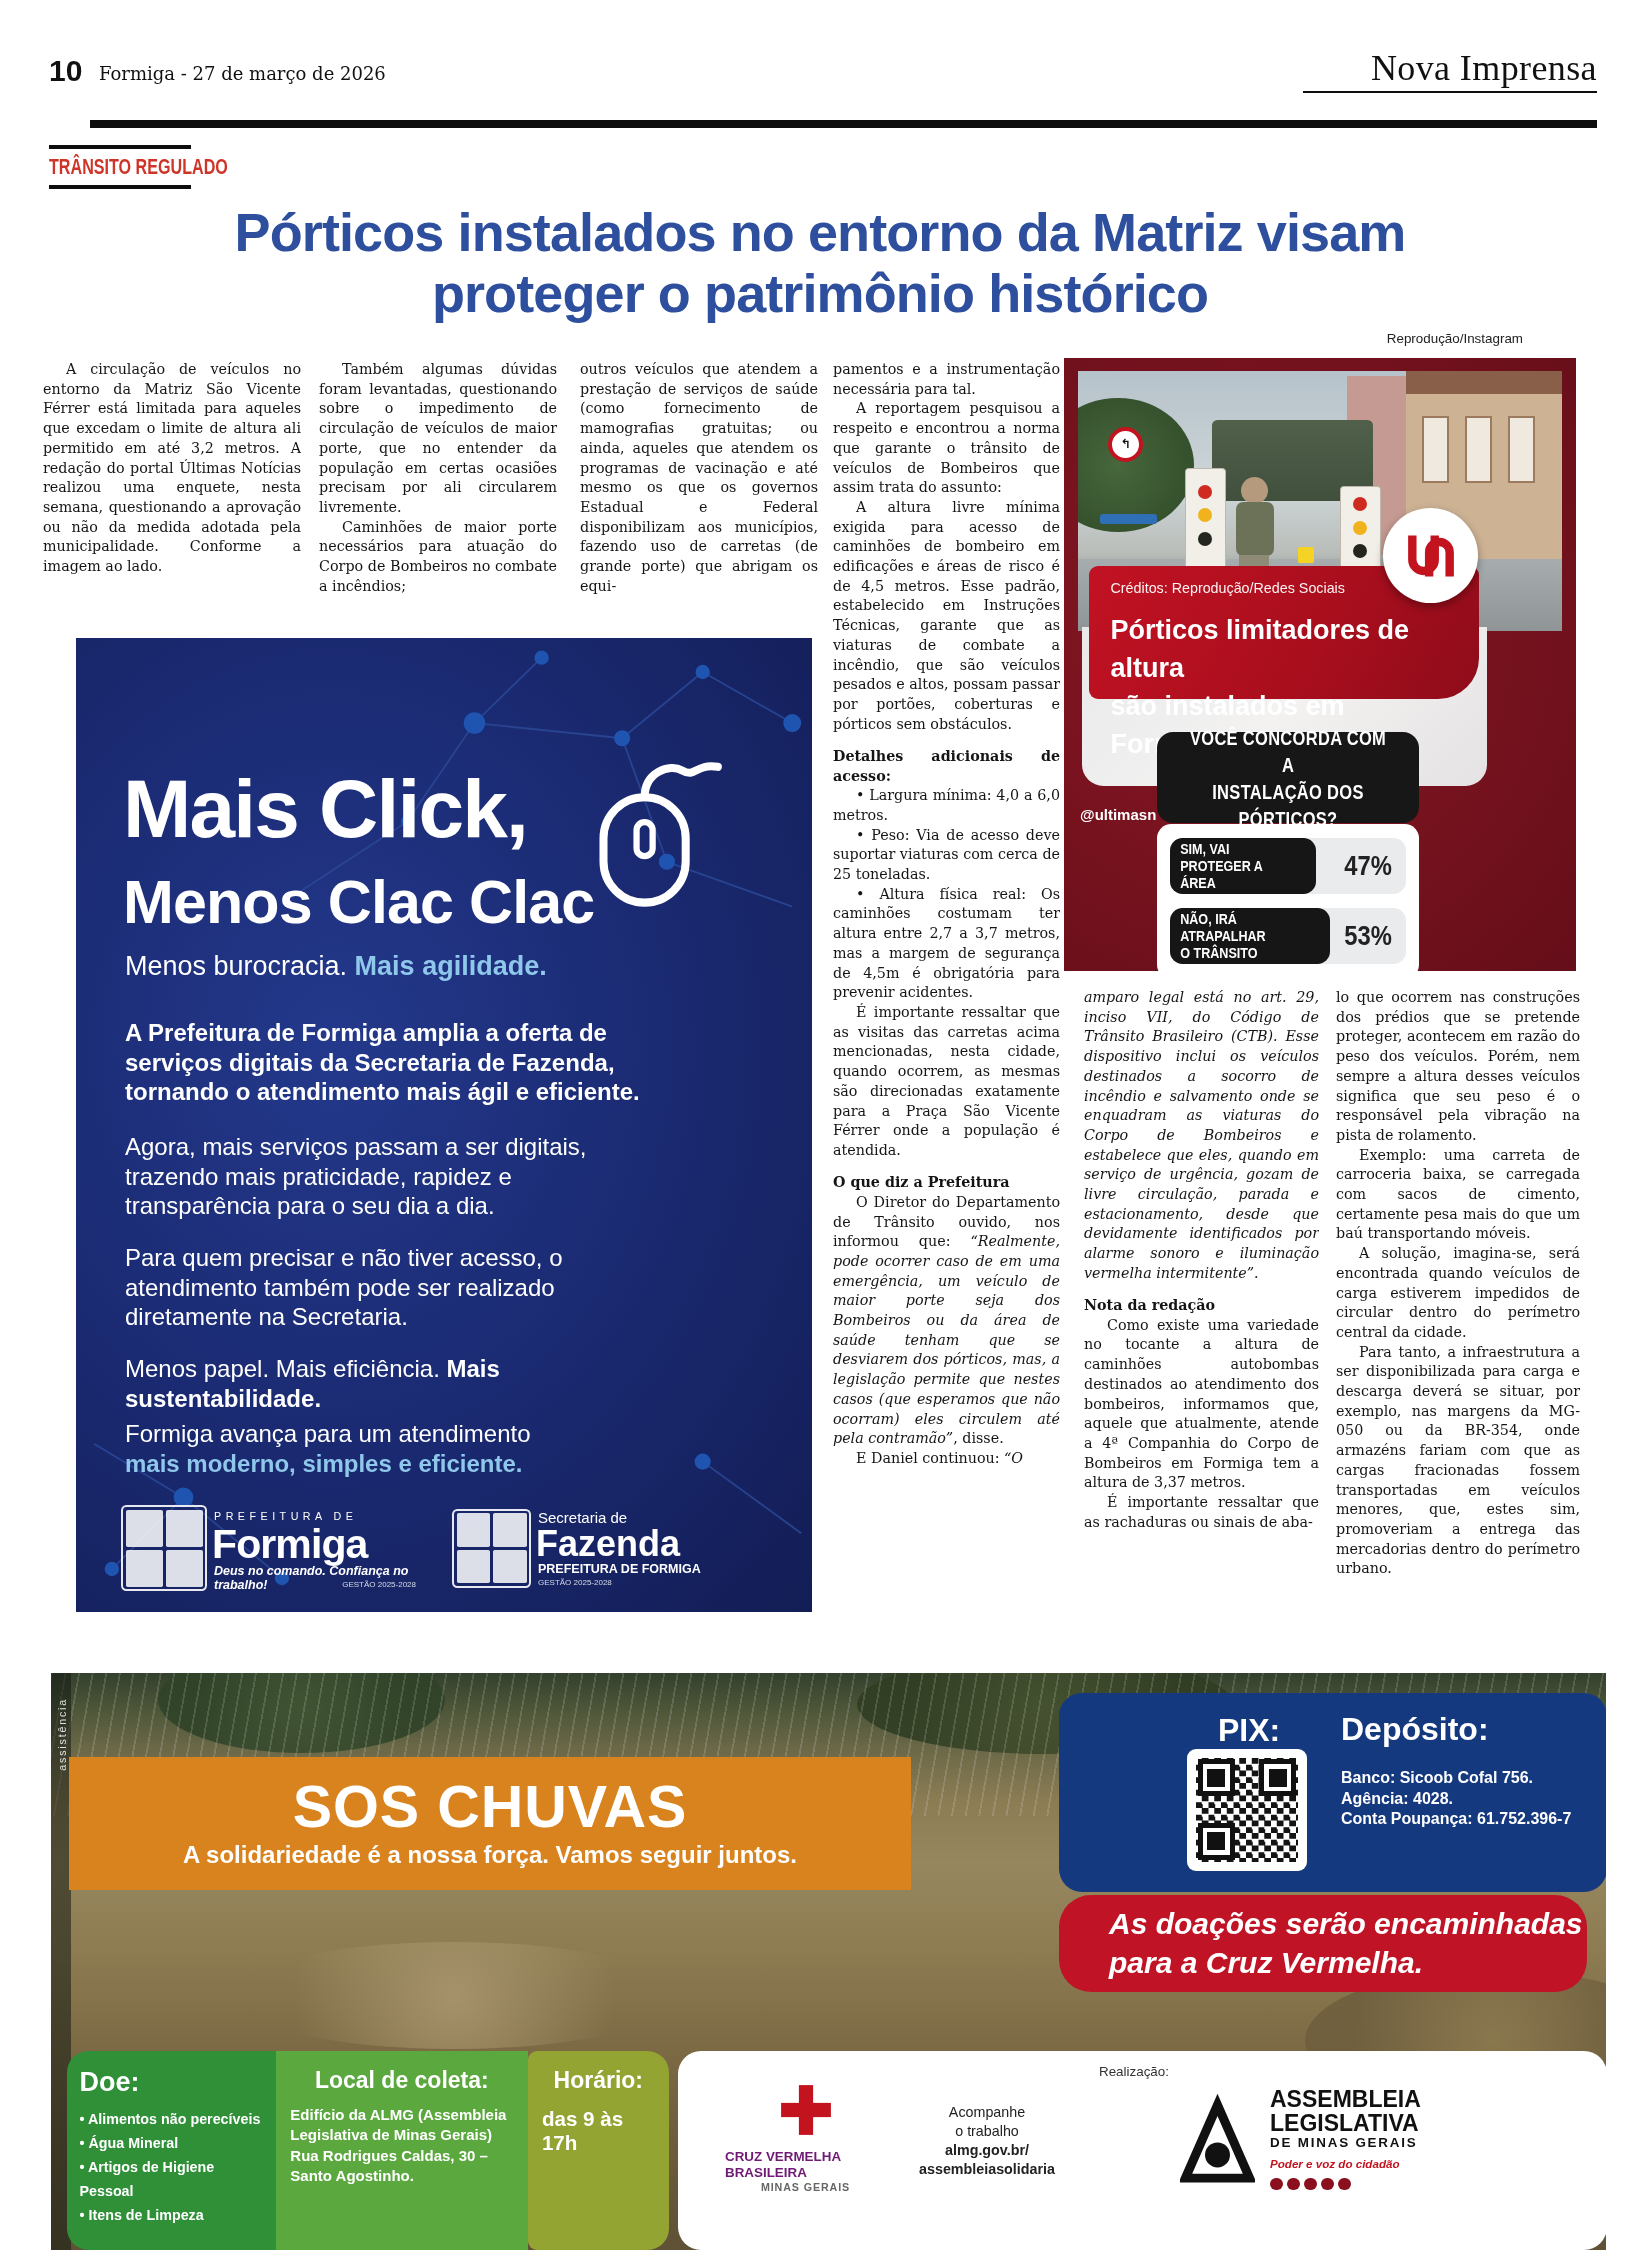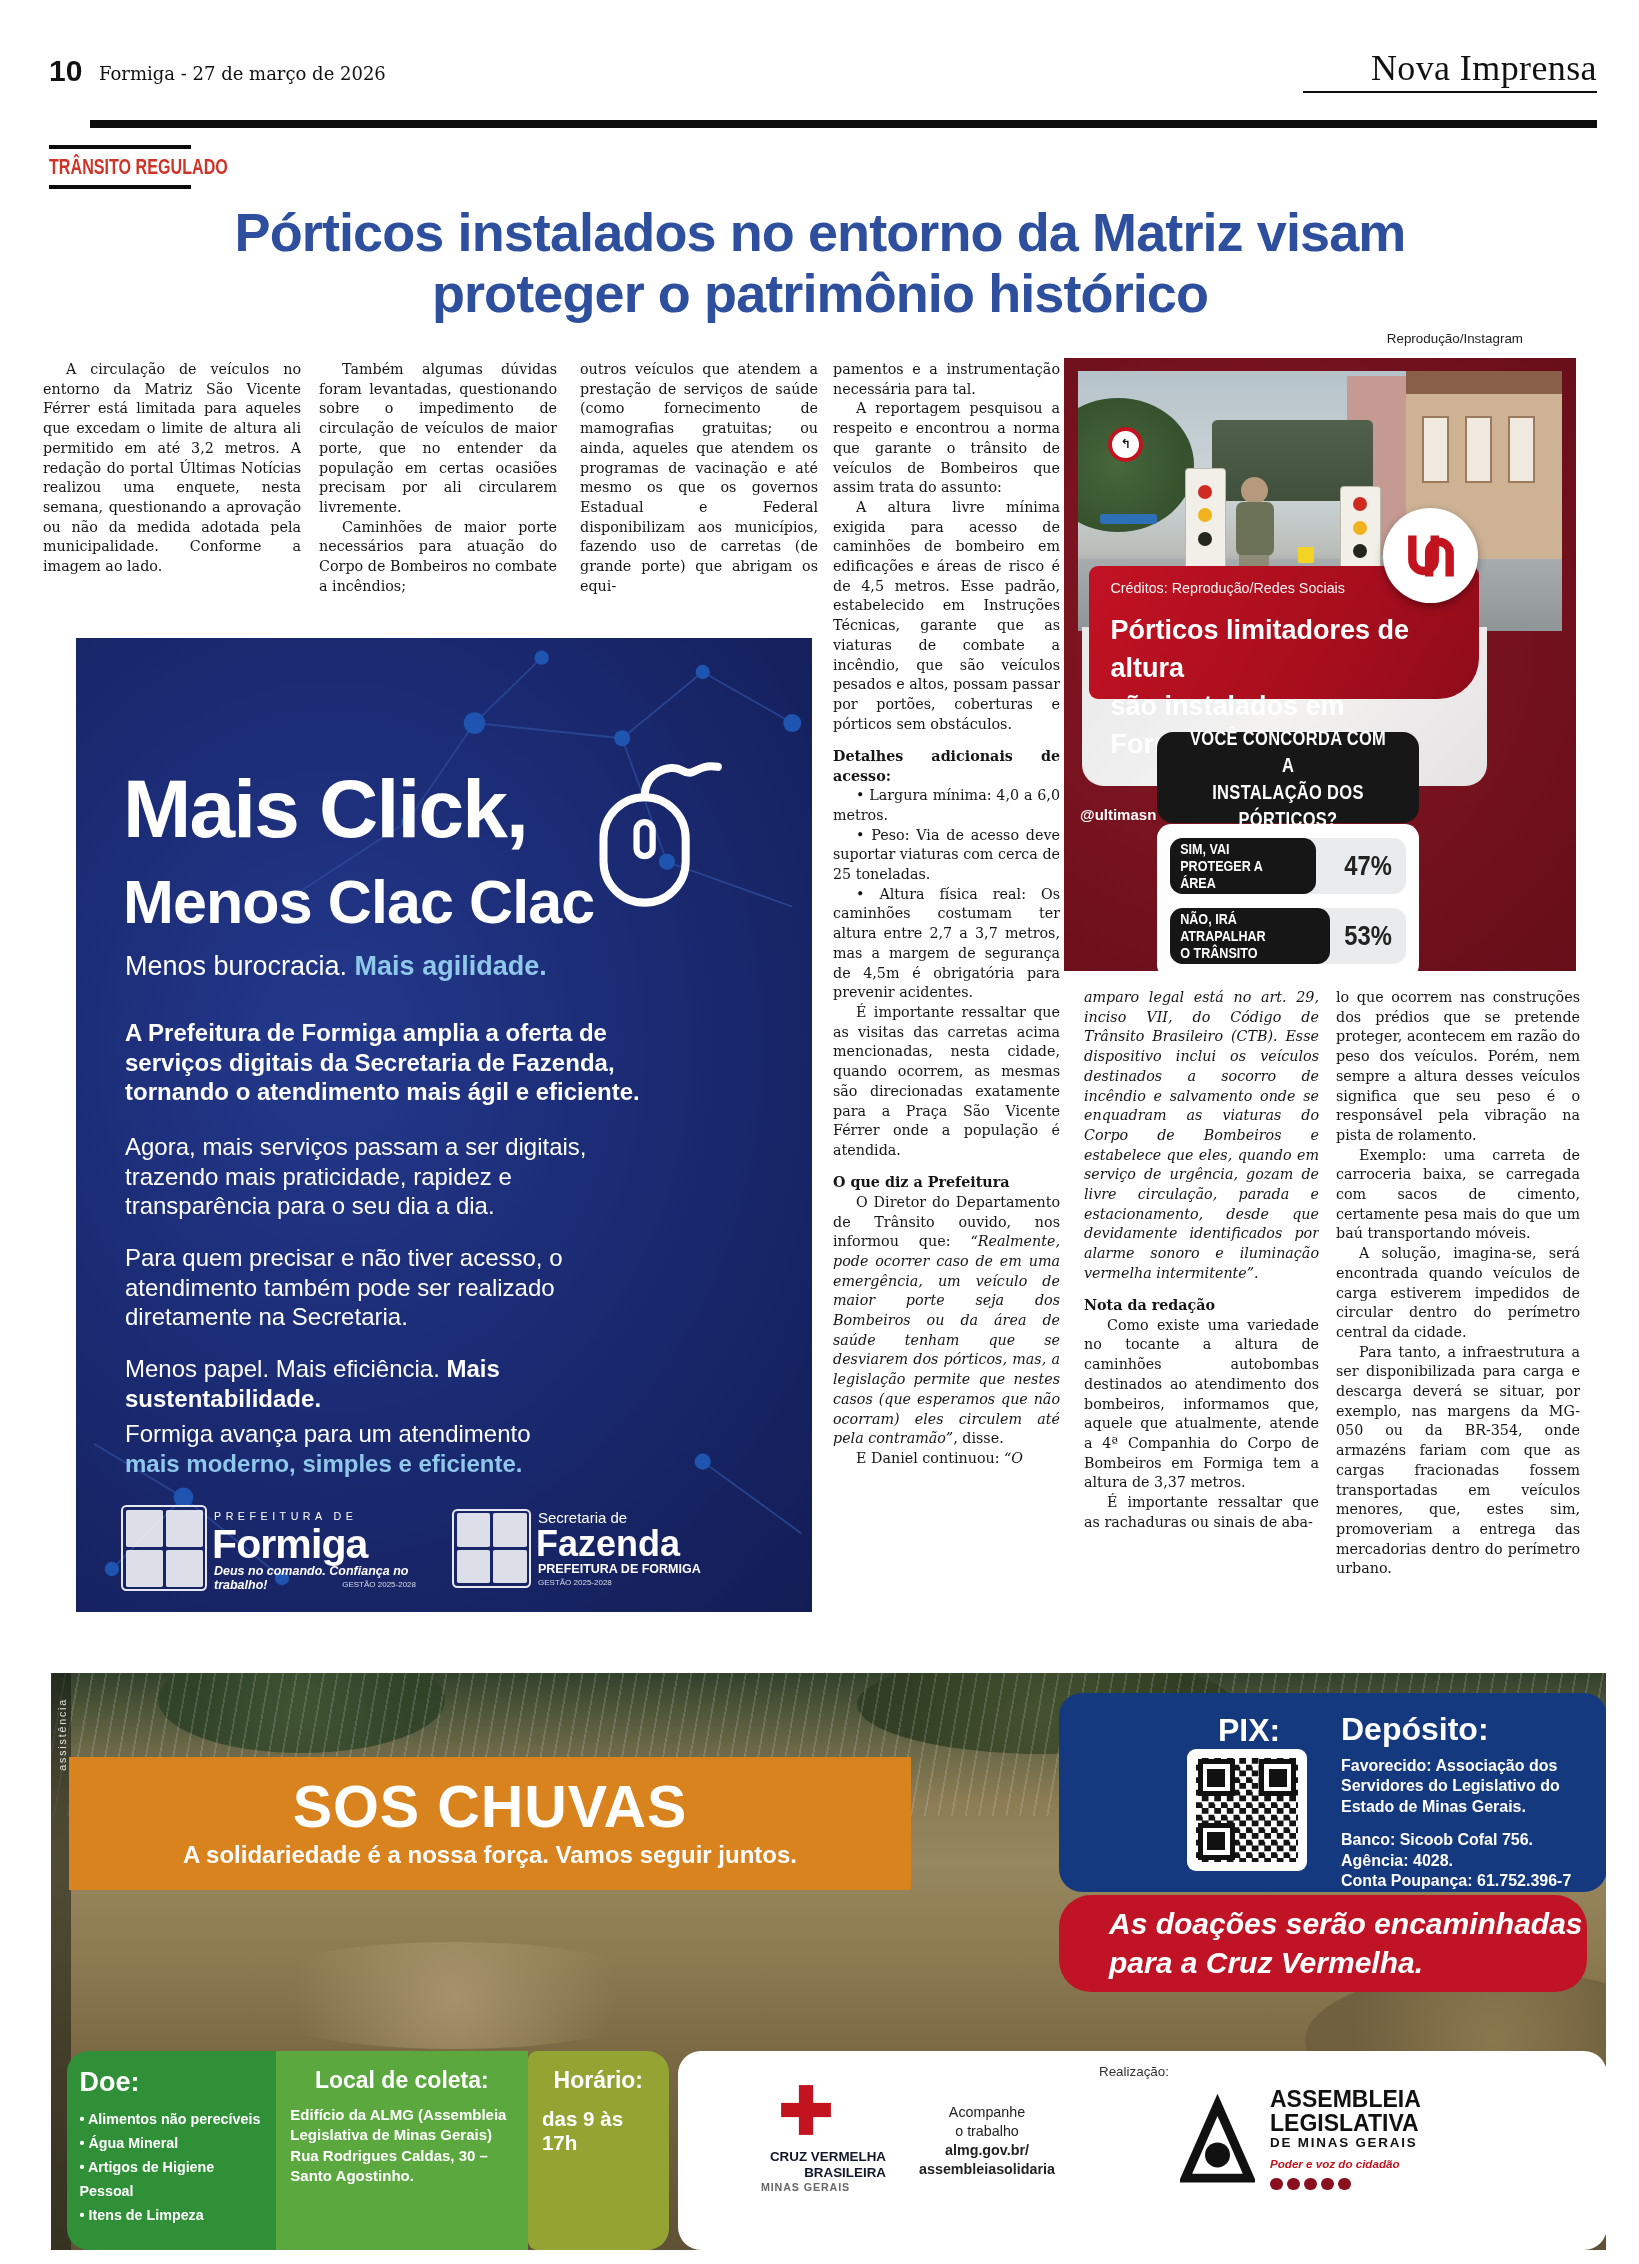--- a/index.html
+++ b/index.html
@@ -77,21 +77,21 @@
   .gdoe{background:#2f9038;}
   .glocal{background:#5ba83e;}
   .ghor{background:#93a433;border-radius:9px;}
   .gtitle{font:800 27px "Liberation Sans",sans-serif;color:#fff;}
   .gtitle2{font:800 23px "Liberation Sans",sans-serif;color:#fff;text-align:center;}
   .gitems{font:700 14.3px/24px "Liberation Sans",sans-serif;color:#fff;}
   .gtext{font:700 15px/20.6px "Liberation Sans",sans-serif;color:#fff;}
   .ghtext{font:700 20.6px "Liberation Sans",sans-serif;color:#fff;}
   .white-panel{background:#fff;border-radius:23px;}
   .realiz{font:400 13.4px "Liberation Sans",sans-serif;color:#333;}
-  .cv-name{font:800 13.4px/16px "Liberation Sans",sans-serif;color:#0f172a;text-align:right;}
+  .cv-name{font:800 13.4px/16px "Liberation Sans",sans-serif;color:#701a75;text-align:left;}
   .cv-mg{font:700 10.7px "Liberation Sans",sans-serif;color:#666;text-align:center;letter-spacing:0.9px;}
   .acomp{font:400 14.3px/19px "Liberation Sans",sans-serif;color:#222;text-align:center;}
   .acomp b{font-weight:800;}
   .al-name{font:800 23px/24px "Liberation Sans",sans-serif;color:#111;}
   .al-sub{font:700 13.4px "Liberation Sans",sans-serif;color:#111;letter-spacing:1.8px;}
   .al-tag{font:italic 700 11.6px "Liberation Sans",sans-serif;color:#c3131f;}
   .soc{width:12.5px;height:12.5px;border-radius:50%;background:#8a1020;display:inline-block;margin-right:4.5px;}
   .vtext{writing-mode:vertical-rl;transform:rotate(180deg);font:400 10.7px "Liberation Sans",sans-serif;color:rgba(255,255,255,.85);letter-spacing:1.8px;}
   .blob{position:absolute;border-radius:50%;}
 </style>
@@ -339,21 +339,20 @@
           <div class="qf" style="right:1.8px;top:1.8px;">
               <i></i>
             </div>
           <div class="qf" style="left:1.8px;bottom:1.8px;">
               <i></i>
             </div>
         </div>
       </div>
       <div class="dep-label abs" style="left:282px;top:18px;">Depósito:</div>
       <div class="dep-text abs" style="left:282px;top:63px;width:242px;">
-        <div><span class="lbl">Favorecido:</span><span> Associação dos Servidores do Legislativo do Estado de Minas Gerais.</span></div>
         <div style="margin-top:12.5px;"><span class="lbl">Banco:</span><span> Sicoob Cofal 756.</span></div>
         <div><span class="lbl">Agência:</span><span> 4028.</span></div>
         <div><span class="lbl">Conta Poupança:</span><span> 61.752.396-7</span></div>
       </div>
     </div>
 
     <div class="abs ribbon" style="left:1008px;top:222px;width:528px;height:97px;">
       <div style="padding:9px 0 0 50px;">
         <span>As doações serão encaminhadas</span><br>
         <span>para a Cruz Vermelha.</span>

